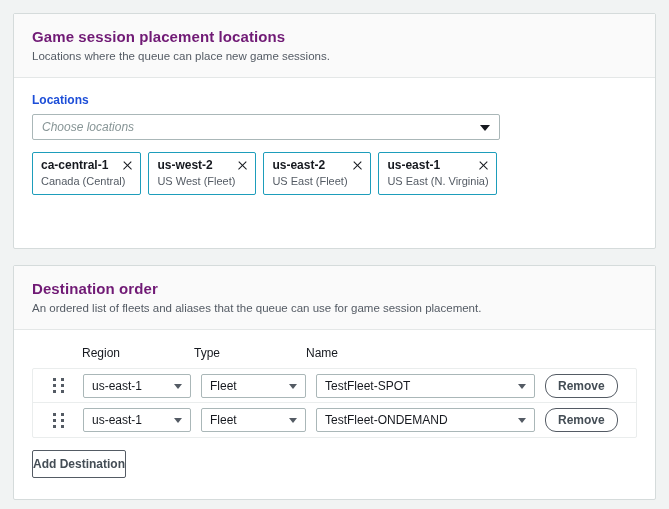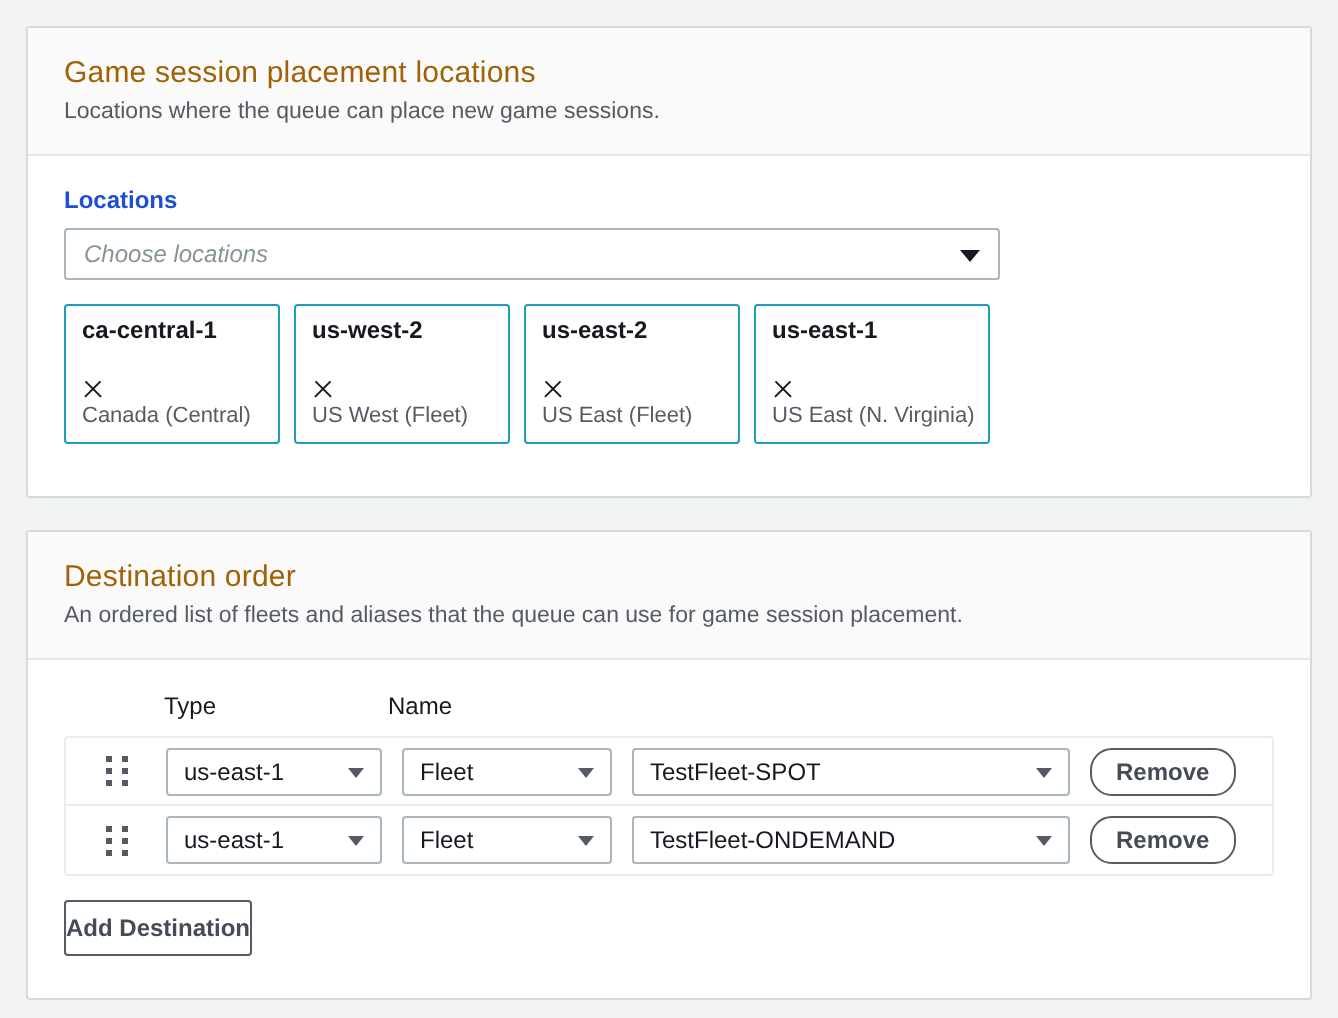--- a/index.html
+++ b/index.html
@@ -29,22 +29,22 @@
   #card-locations { top: 13px; height: 236px; }
   #card-destinations { top: 265px; height: 235px; }
 
   .card-header {
     background: #fafafa;
     border-bottom: 1px solid #e4e7e7;
     padding: 13px 18px 13px 18px;
   }
   .card-title {
     font-size: 15px;
-    font-weight: normal;
-    color: #a16207;
+    font-weight: bold;
+    color: #701a75;
     letter-spacing: .1px;
     line-height: 19px;
     margin: 0 0 3px 0;
   }
   .card-subtitle {
     font-size: 11.5px;
     color: #545b64;
     line-height: 15px;
     margin: 0;
   }
@@ -100,21 +100,20 @@
     background: #ffffff;
     padding: 5px 7px 6px 8px;
     min-width: 108px;
     position: relative;
   }
   .chip-top {
     display: flex;
     align-items: flex-start;
     justify-content: space-between;
     gap: 14px;
-    flex-direction: column;
   }
   .chip-code {
     font-size: 12px;
     font-weight: bold;
     color: #16191f;
     line-height: 15px;
     white-space: nowrap;
   }
   .chip-desc {
     font-size: 11px;
@@ -300,20 +299,21 @@
   <div class="card" id="card-destinations">
     <div class="card-header">
       <div class="card-title">Destination order</div>
       <div class="card-subtitle">An ordered list of fleets and aliases that the queue can use for game session placement.</div>
     </div>
 
     <div class="dest-area">
 
       <div class="col-heads">
         <div class="ch-drag"></div>
+        <div class="ch-region">Region</div>
         <div class="ch-type">Type</div>
         <div class="ch-name">Name</div>
       </div>
 
       <div class="dest-rows">
 
         <div class="dest-row">
           <div class="drag-handle">
             <span></span>
               <span></span>

